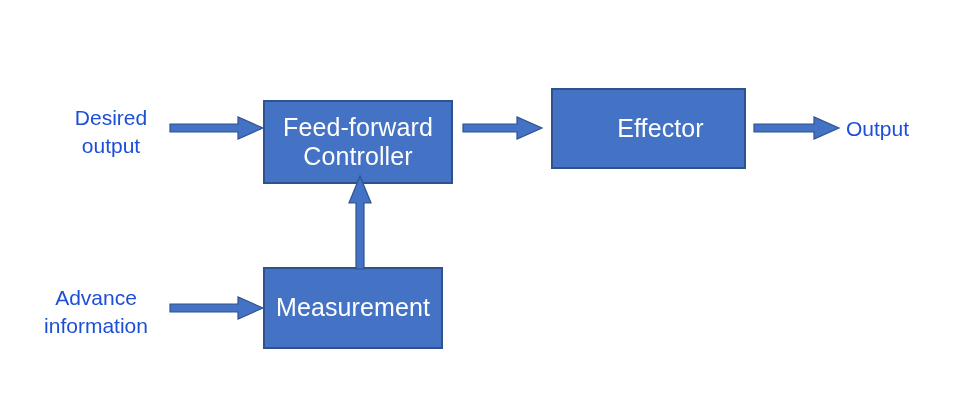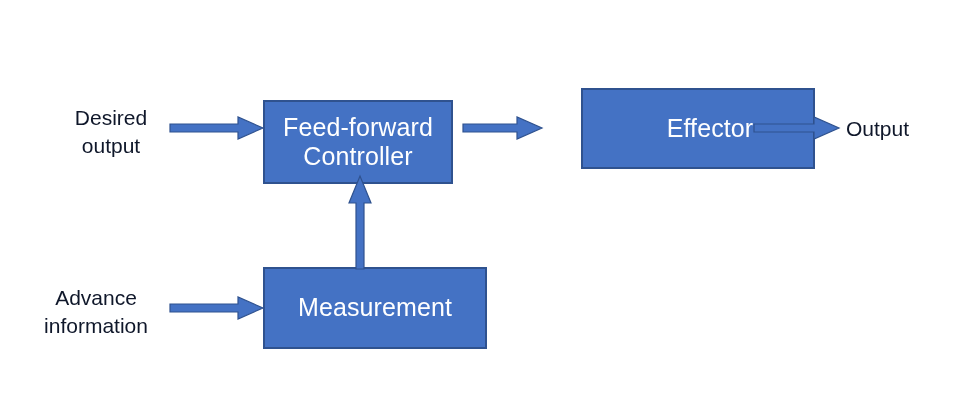--- a/index.html
+++ b/index.html
@@ -39,37 +39,37 @@
   }
 
   #block-controller {
     left: 263px;
     top: 85px;
     width: 190px;
     height: 84px;
     margin-top: 15px;
   }
   #block-effector {
-    left: 581px;
+    left: 551px;
     top: 88px;
-    width: 234px;
+    width: 195px;
     height: 81px;
     padding-left: 24px;
   }
   #block-measurement {
     left: 263px;
     top: 267px;
-    width: 224px;
+    width: 180px;
     height: 82px;
   }
 
   
   .label {
     position: absolute;
-    color: #0f172a;
+    color: #1d4ed8;
     font-family: "Liberation Sans", sans-serif;
     font-size: 21px;
     line-height: 1.33;
     text-align: center;
     white-space: pre-line;
   }
   #label-desired-output {
     left: 55px;
     top: 104px;
     width: 112px;

